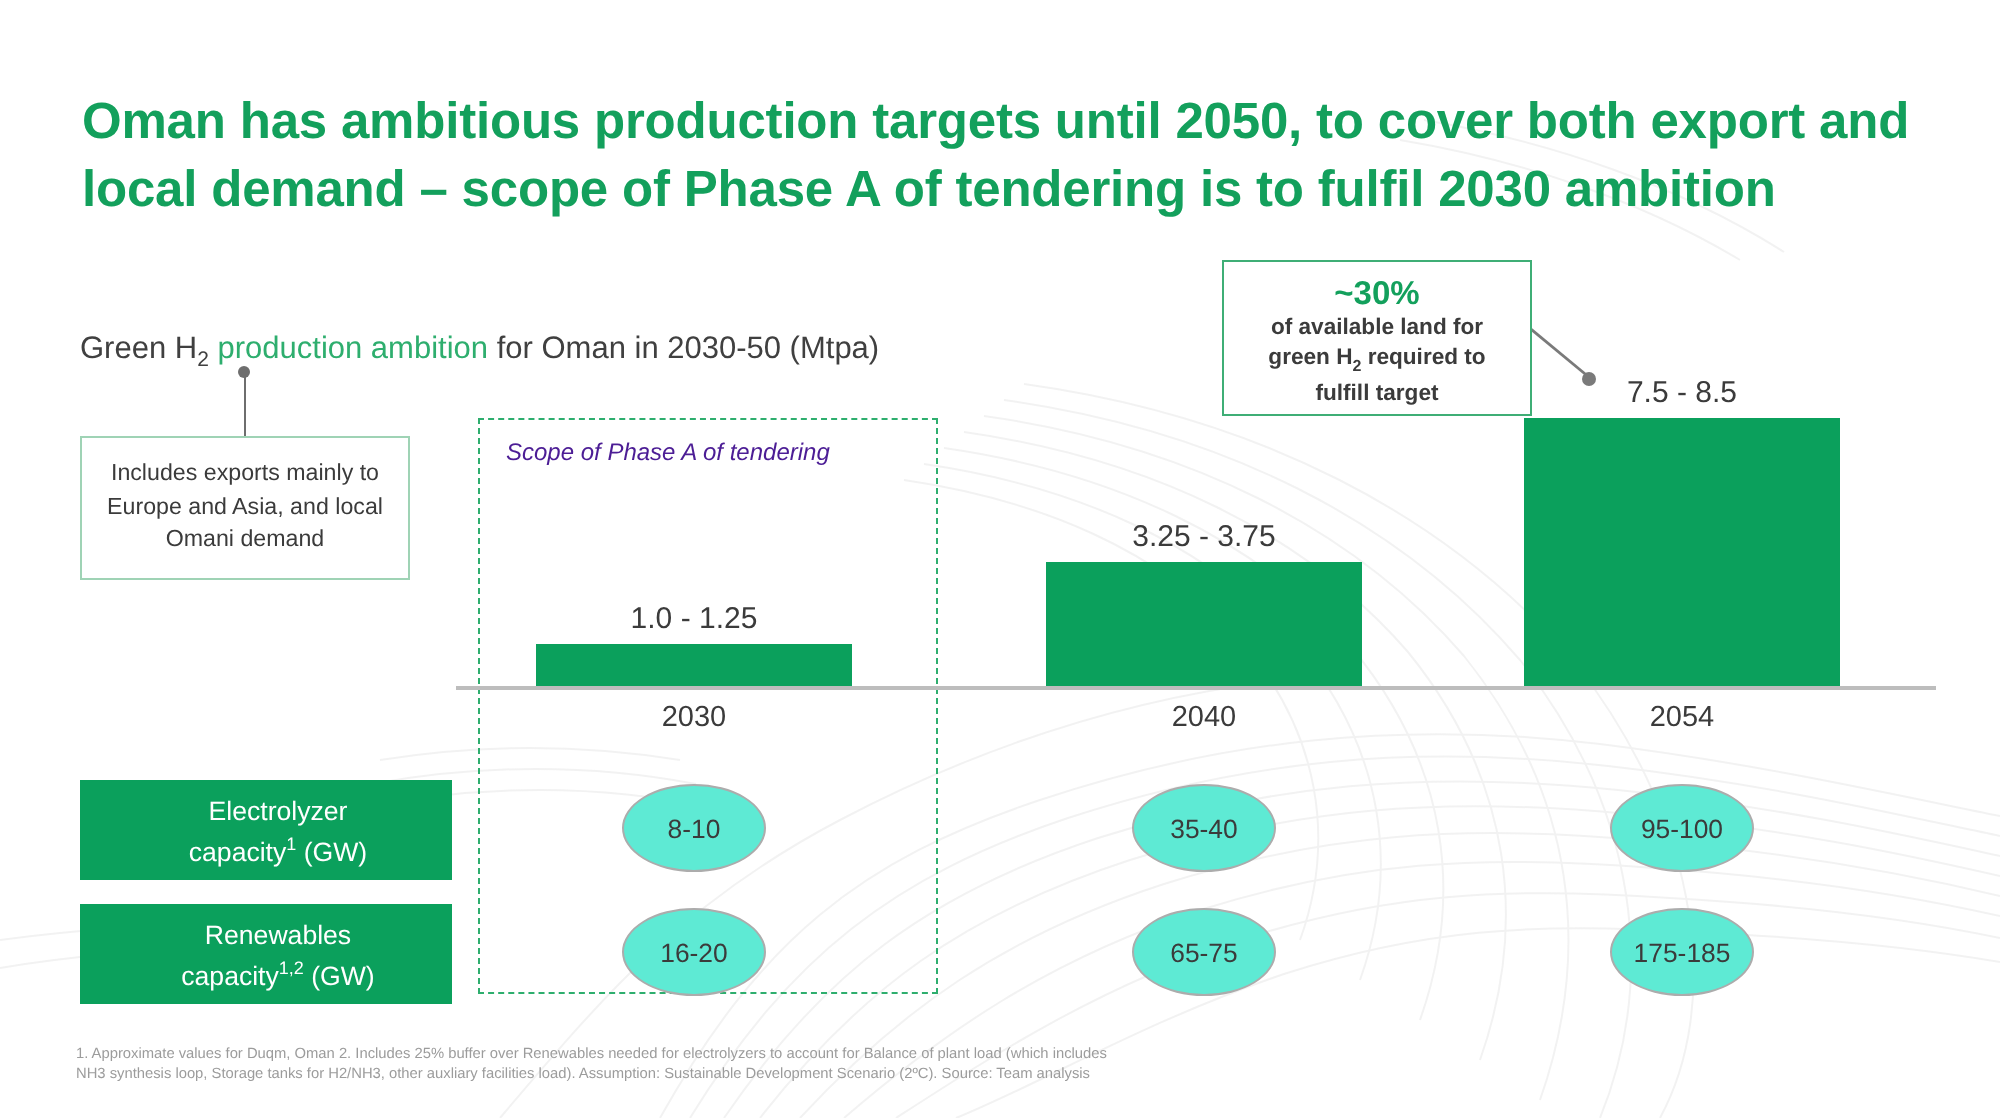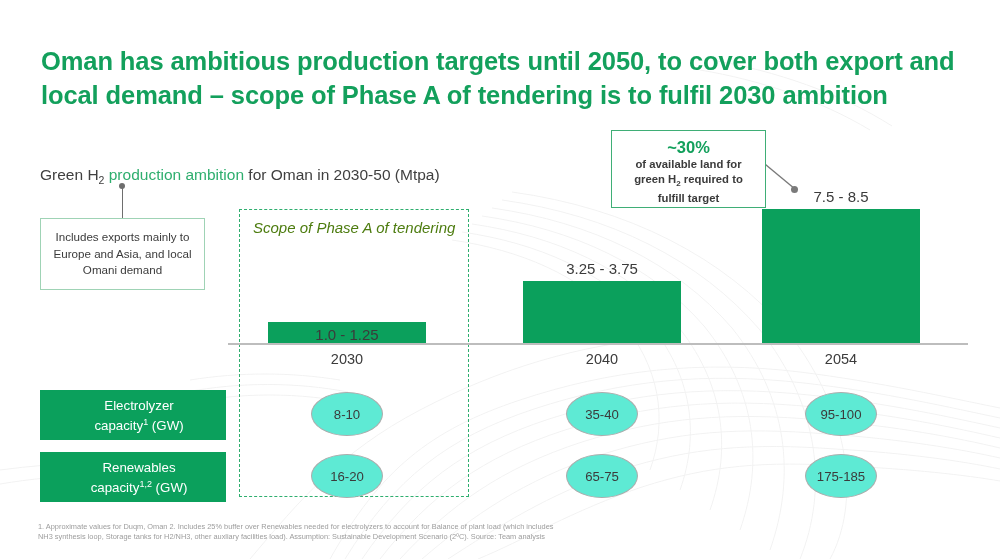--- a/index.html
+++ b/index.html
@@ -144,23 +144,23 @@
     width: 230px;
     height: 288px;
     border: 1.6px dashed #2EAE6E;
     z-index: 4;
     background: transparent;
   }
   #scope-label {
     position: absolute;
     left: 253px;
     top: 219px;
-    font-size: 15px;
+    font-size: 12px;
     font-style: italic;
-    color: #4d7c0f;
+    color: #4c1d95;
     z-index: 6;
     white-space: nowrap;
   }
   #baseline {
     position: absolute;
     left: 228px;
     top: 343px;
     width: 740px;
     height: 1.6px;
     background: #BDBDBD;
@@ -288,21 +288,21 @@
     <div class="sml">fulfill target</div>
   </div>
   <svg id="pct-connector" width="50" height="40" viewBox="0 0 50 40">
     <line x1="0" y1="0" x2="35" y2="29" stroke="#7A7A7A" stroke-width="1.4"></line>
   </svg>
   <div id="pct-dot"></div>
 
   <div id="baseline"></div>
 
   <div class="bar" style="left:268px; top:322px; width:158px; height:21px;"></div>
-  <div class="bar-value" style="left:268px; top:301px; width:158px;margin-top:25px;">1.0 - 1.25</div>
+  <div class="bar-value" style="left:268px; top:301px; width:158px;">1.0 - 1.25</div>
   <div class="bar-cat" style="left:268px; top:351px; width:158px;">2030</div>
 
   <div class="bar" style="left:523px; top:281px; width:158px; height:62px;"></div>
   <div class="bar-value" style="left:523px; top:260px; width:158px;">3.25 - 3.75</div>
   <div class="bar-cat" style="left:523px; top:351px; width:158px;">2040</div>
 
   <div class="bar" style="left:762px; top:209px; width:158px; height:134px;"></div>
   <div class="bar-value" style="left:762px; top:188px; width:158px;">7.5 - 8.5</div>
   <div class="bar-cat" style="left:762px; top:351px; width:158px;">2054</div>
 

